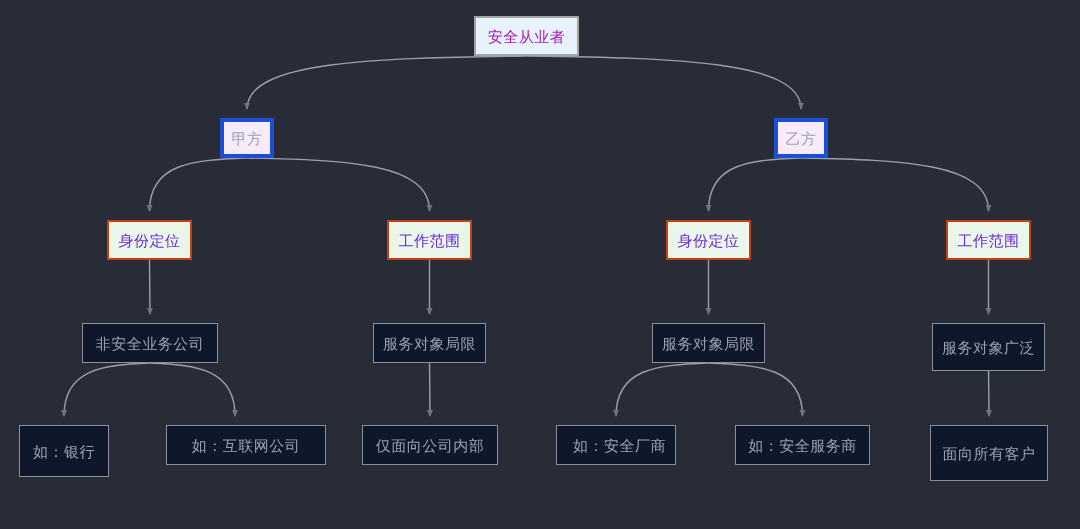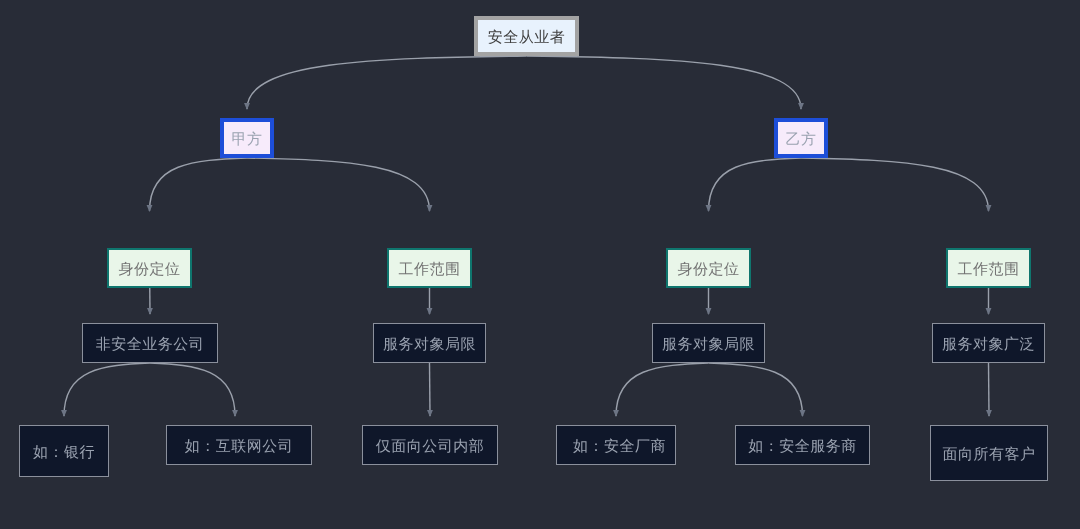--- a/index.html
+++ b/index.html
@@ -29,33 +29,32 @@
     display: flex;
     align-items: center;
     justify-content: center;
     font-size: 15px;
     letter-spacing: 0.5px;
     white-space: nowrap;
     line-height: 1;
   }
   .node-root {
     background: #e8f2fd;
-    border: 4px solid #a3a3a3;
-    color: #404040;
+    border: 2px solid #a3a3a3;
+    color: #a21caf;
   }
   .node-party {
     background: #f7ebfb;
     border: 4px solid #1d4ed8;
     color: #9aa2b0;
   }
   .node-green {
     background: #e9f6e9;
-    border: 2px solid #0f766e;
-    color: #737373;
-    margin-top: 28px;
+    border: 2px solid #c2410c;
+    color: #6d28d9;
   }
   .node-gray {
     background: #0f172a;
     border: 1px solid #8b909c;
     color: #9aa2b0;
   }
 </style>
 </head>
 <body>
 
@@ -107,27 +106,27 @@
       </div>
       <div class="node node-gray" style="left: 82px; top: 323px; width: 136px; height: 40px;">
         <span>非安全业务公司</span>
       </div>
       <div class="node node-gray" style="left: 373px; top: 323px; width: 113px; height: 40px;">
         <span>服务对象局限</span>
       </div>
       <div class="node node-gray" style="left: 652px; top: 323px; width: 113px; height: 40px;">
         <span>服务对象局限</span>
       </div>
-      <div class="node node-gray" style="left: 932px; top: 323px; width: 113px; height: 40px;">
+      <div class="node node-gray" style="left: 932px; top: 323px; width: 113px; height: 48px;">
         <span>服务对象广泛</span>
       </div>
       <div class="node node-gray" style="left: 19px; top: 425px; width: 90px; height: 52px;">
         <span>如：银行</span>
       </div>
-      <div class="node node-gray" style="left: 166px; top: 425px; width: 146px; height: 40px;">
+      <div class="node node-gray" style="left: 166px; top: 425px; width: 160px; height: 40px;">
         <span>如：互联网公司</span>
       </div>
       <div class="node node-gray" style="left: 362px; top: 425px; width: 136px; height: 40px;">
         <span>仅面向公司内部</span>
       </div>
       <div class="node node-gray" style="left: 556px; top: 425px; width: 120px; height: 40px; padding-left: 7px;">
         <span>如：安全厂商</span>
       </div>
       <div class="node node-gray" style="left: 735px; top: 425px; width: 135px; height: 40px;">
         <span>如：安全服务商</span>

